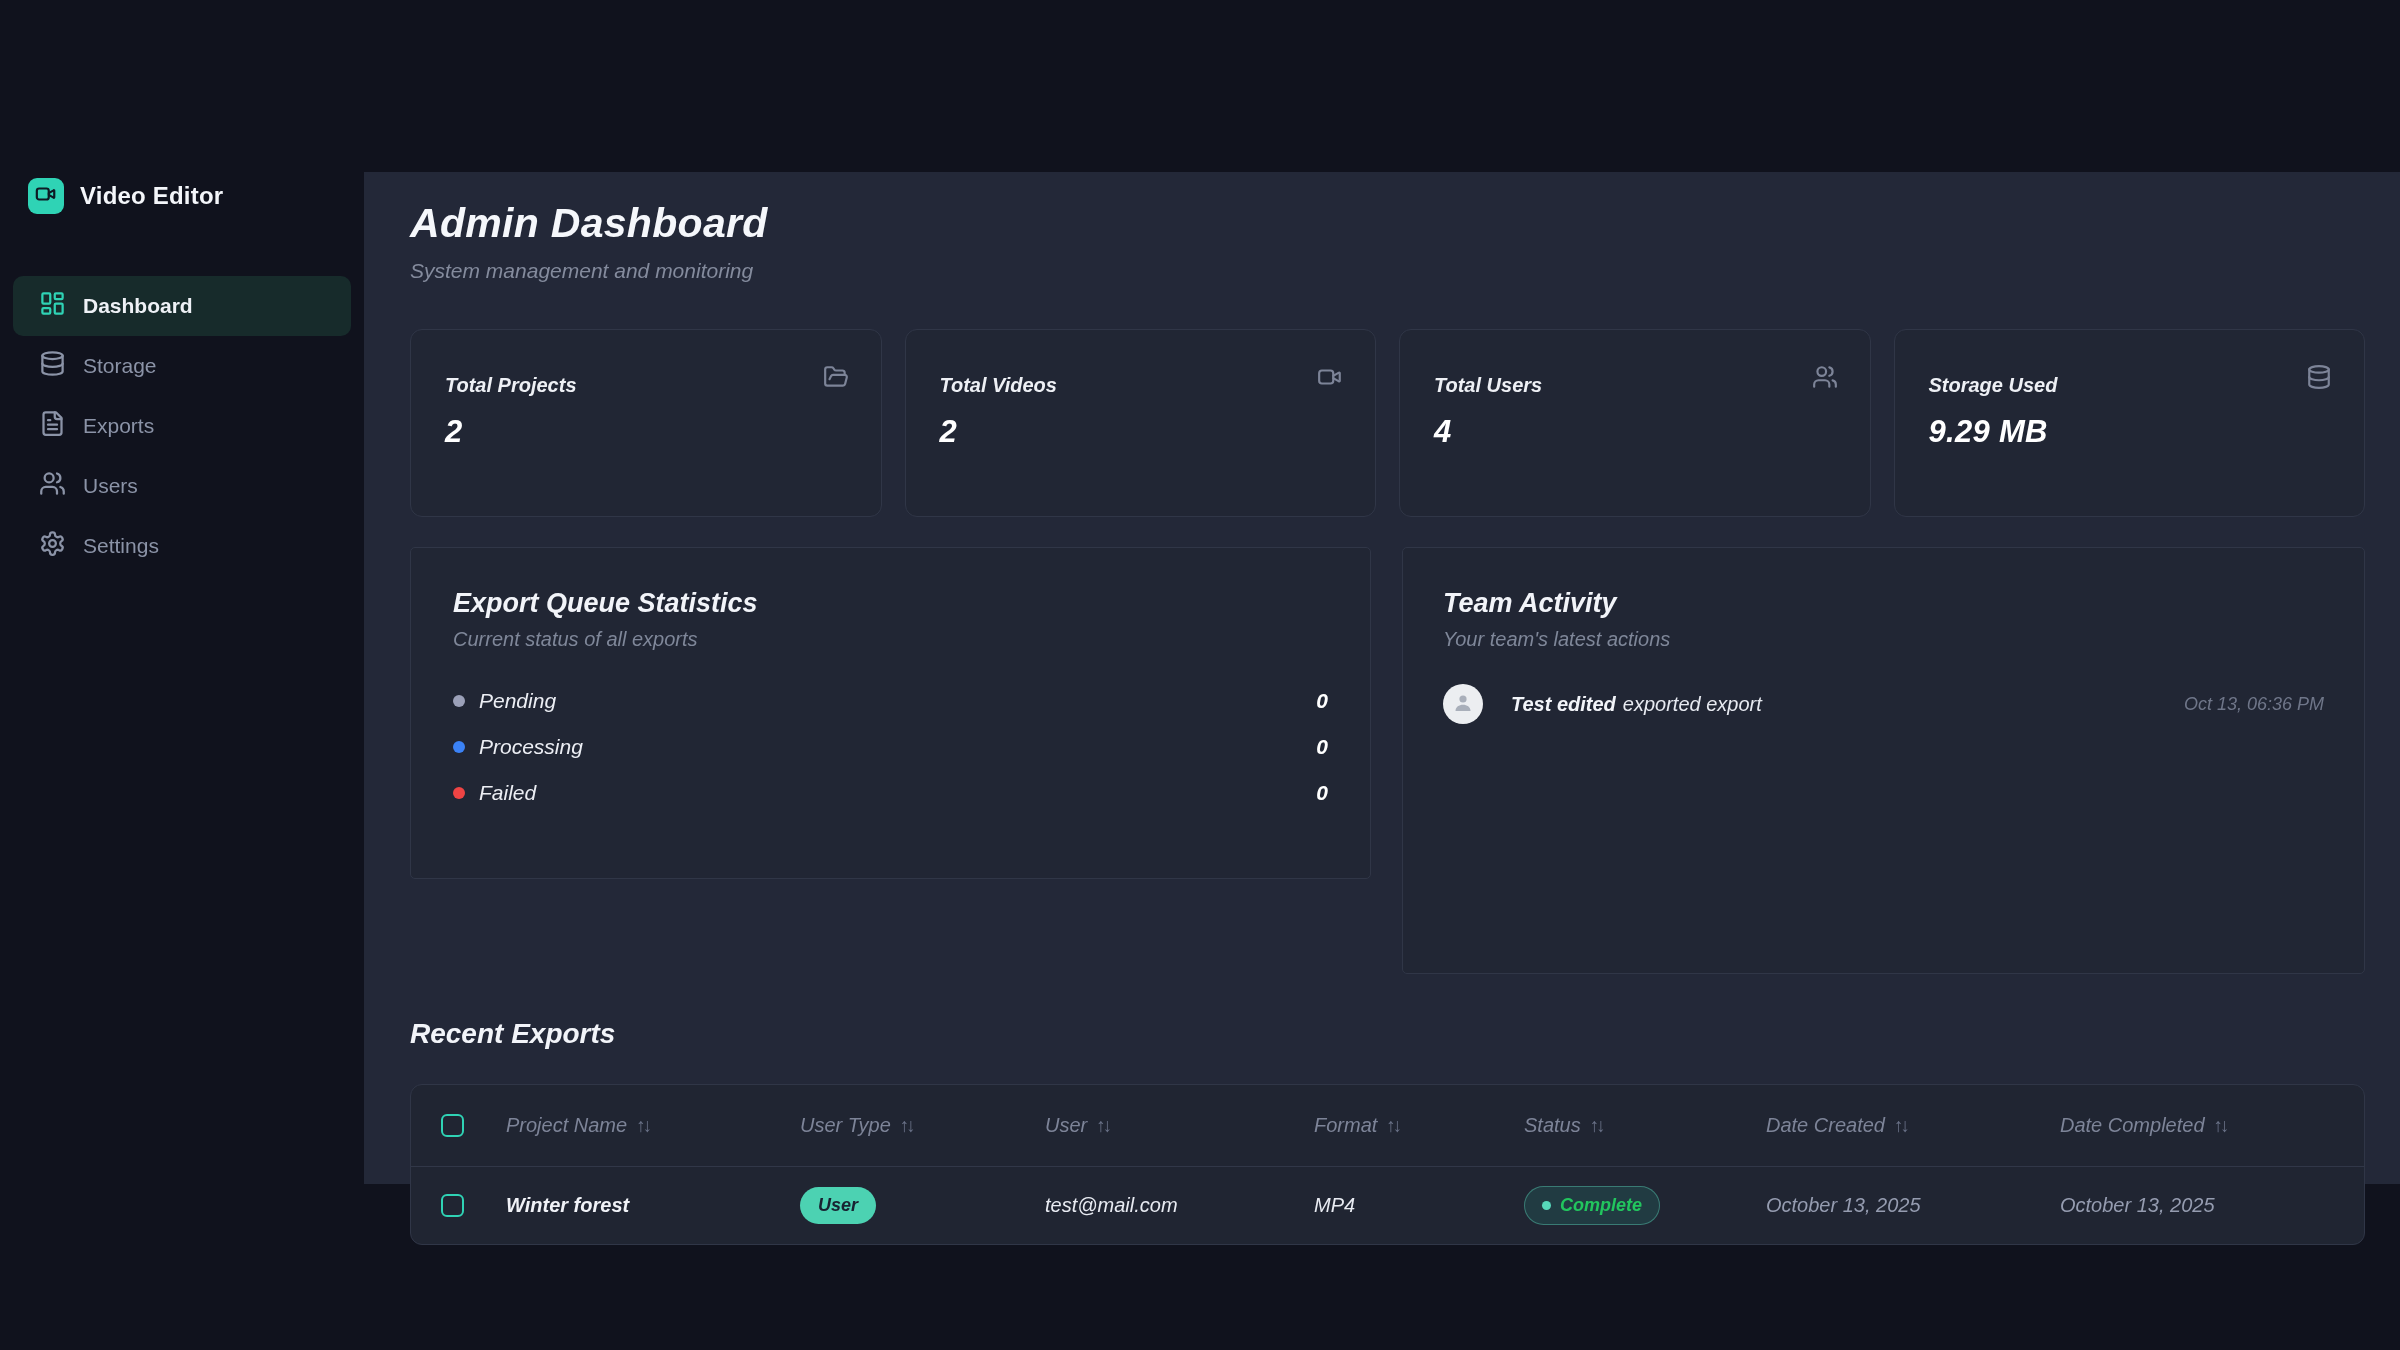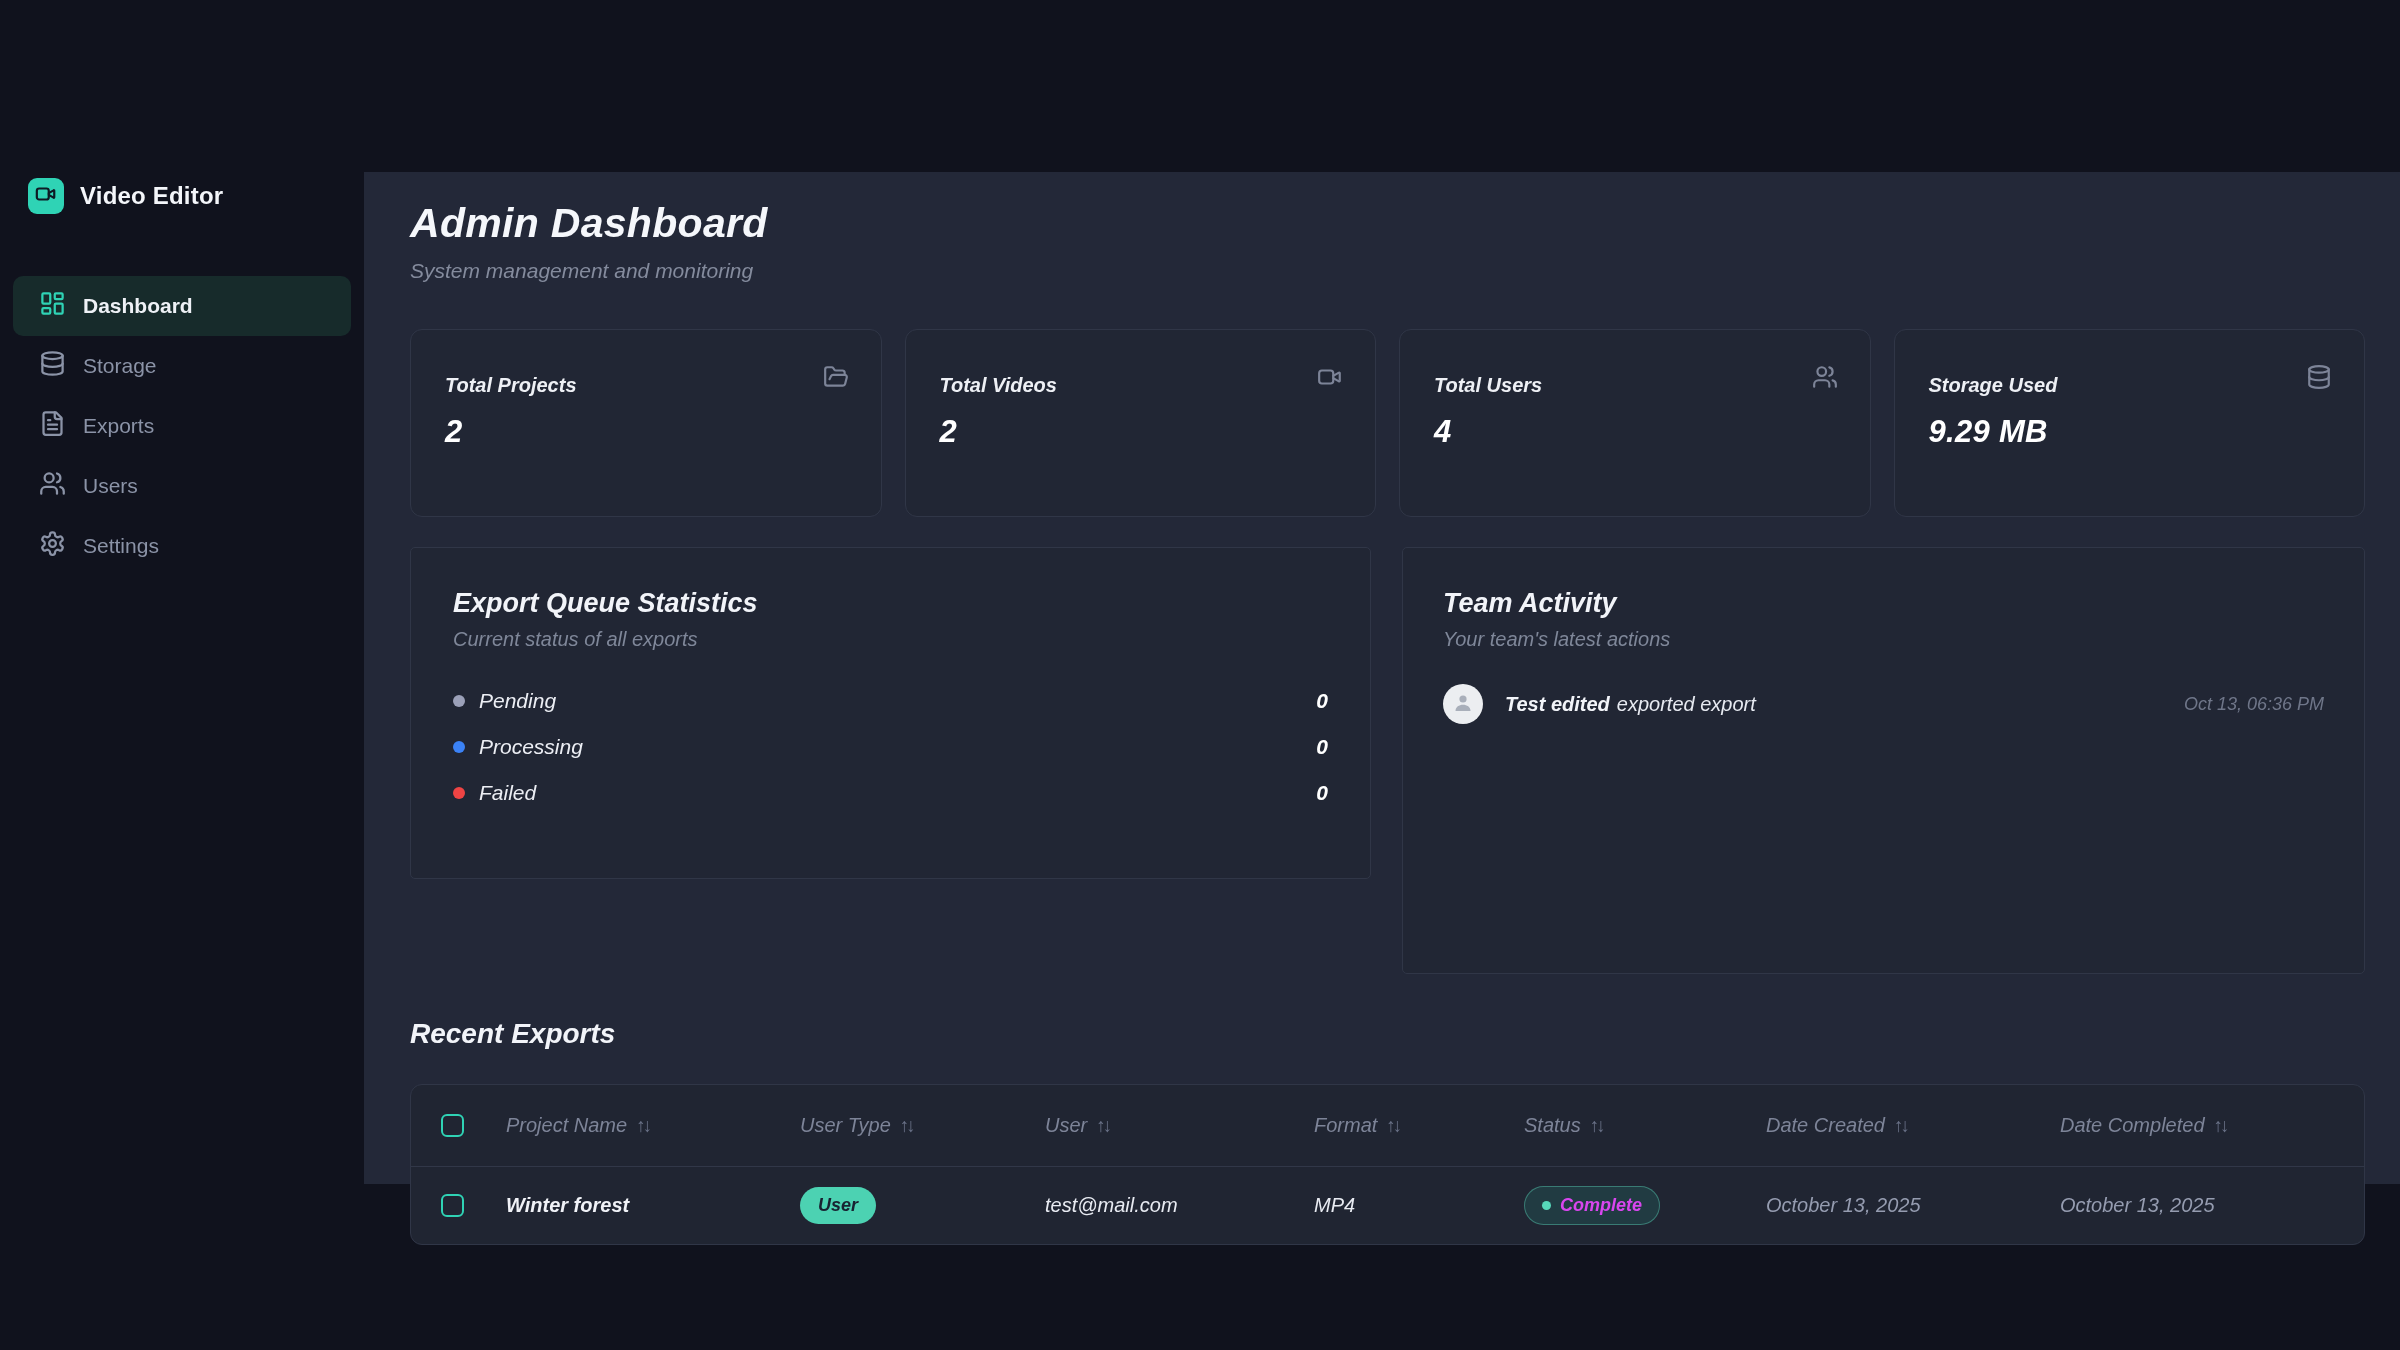--- a/index.html
+++ b/index.html
@@ -81,21 +81,21 @@
   .queue-label { font-size: 21px; color: #eceef4; }
   .queue-value { margin-left: auto; font-size: 21px; font-weight: 700; color: #ffffff; }
 
   .activity-row { display: flex; align-items: center; margin-top: 33px; }
   .avatar {
     width: 40px; height: 40px; border-radius: 50%; background: #eceef1;
     display: flex; align-items: center; justify-content: center; flex: 0 0 auto;
     overflow: hidden;
   }
   .avatar svg { width: 24px; height: 24px; }
-  .activity-text { margin-left: 22px; font-size: 20px; display: inline-flex; gap: 7px; }
+  .activity-text { margin-left: 28px; font-size: 20px; display: inline-flex; gap: 7px; }
   .activity-actor { font-weight: 700; color: #f2f4f9; }
   .activity-action { font-weight: 400; color: #e7eaf1; }
   .activity-time { margin-left: auto; font-size: 18px; color: #6f7689; }
 
   
   .section-title { margin-top: 44px; font-size: 28px; font-weight: 700; color: #f2f4f9; }
   .table {
     margin-top: 34px; width: 1955px;
     background: #202532; border: 1px solid #303647; border-radius: 12px;
     overflow: hidden;
@@ -342,21 +342,21 @@
       <div class="cb-cell">
         <span class="checkbox"></span>
       </div>
       <div class="td td-project">Winter forest</div>
       <div class="td">
         <span class="badge-user" style="background: rgb(76, 210, 178);">User</span>
       </div>
       <div class="td">test@mail.com</div>
       <div class="td">MP4</div>
       <div class="td">
-        <span class="badge-complete" style="color: #d946ef;">
+        <span class="badge-complete" style="color: #22c55e;">
           <span class="dot" style="background: rgb(87, 216, 186);"></span>
           <span>Complete</span>
         </span>
       </div>
       <div class="td td-date">October 13, 2025</div>
       <div class="td td-date">October 13, 2025</div>
     </div>
   </div>
 </main>
 

